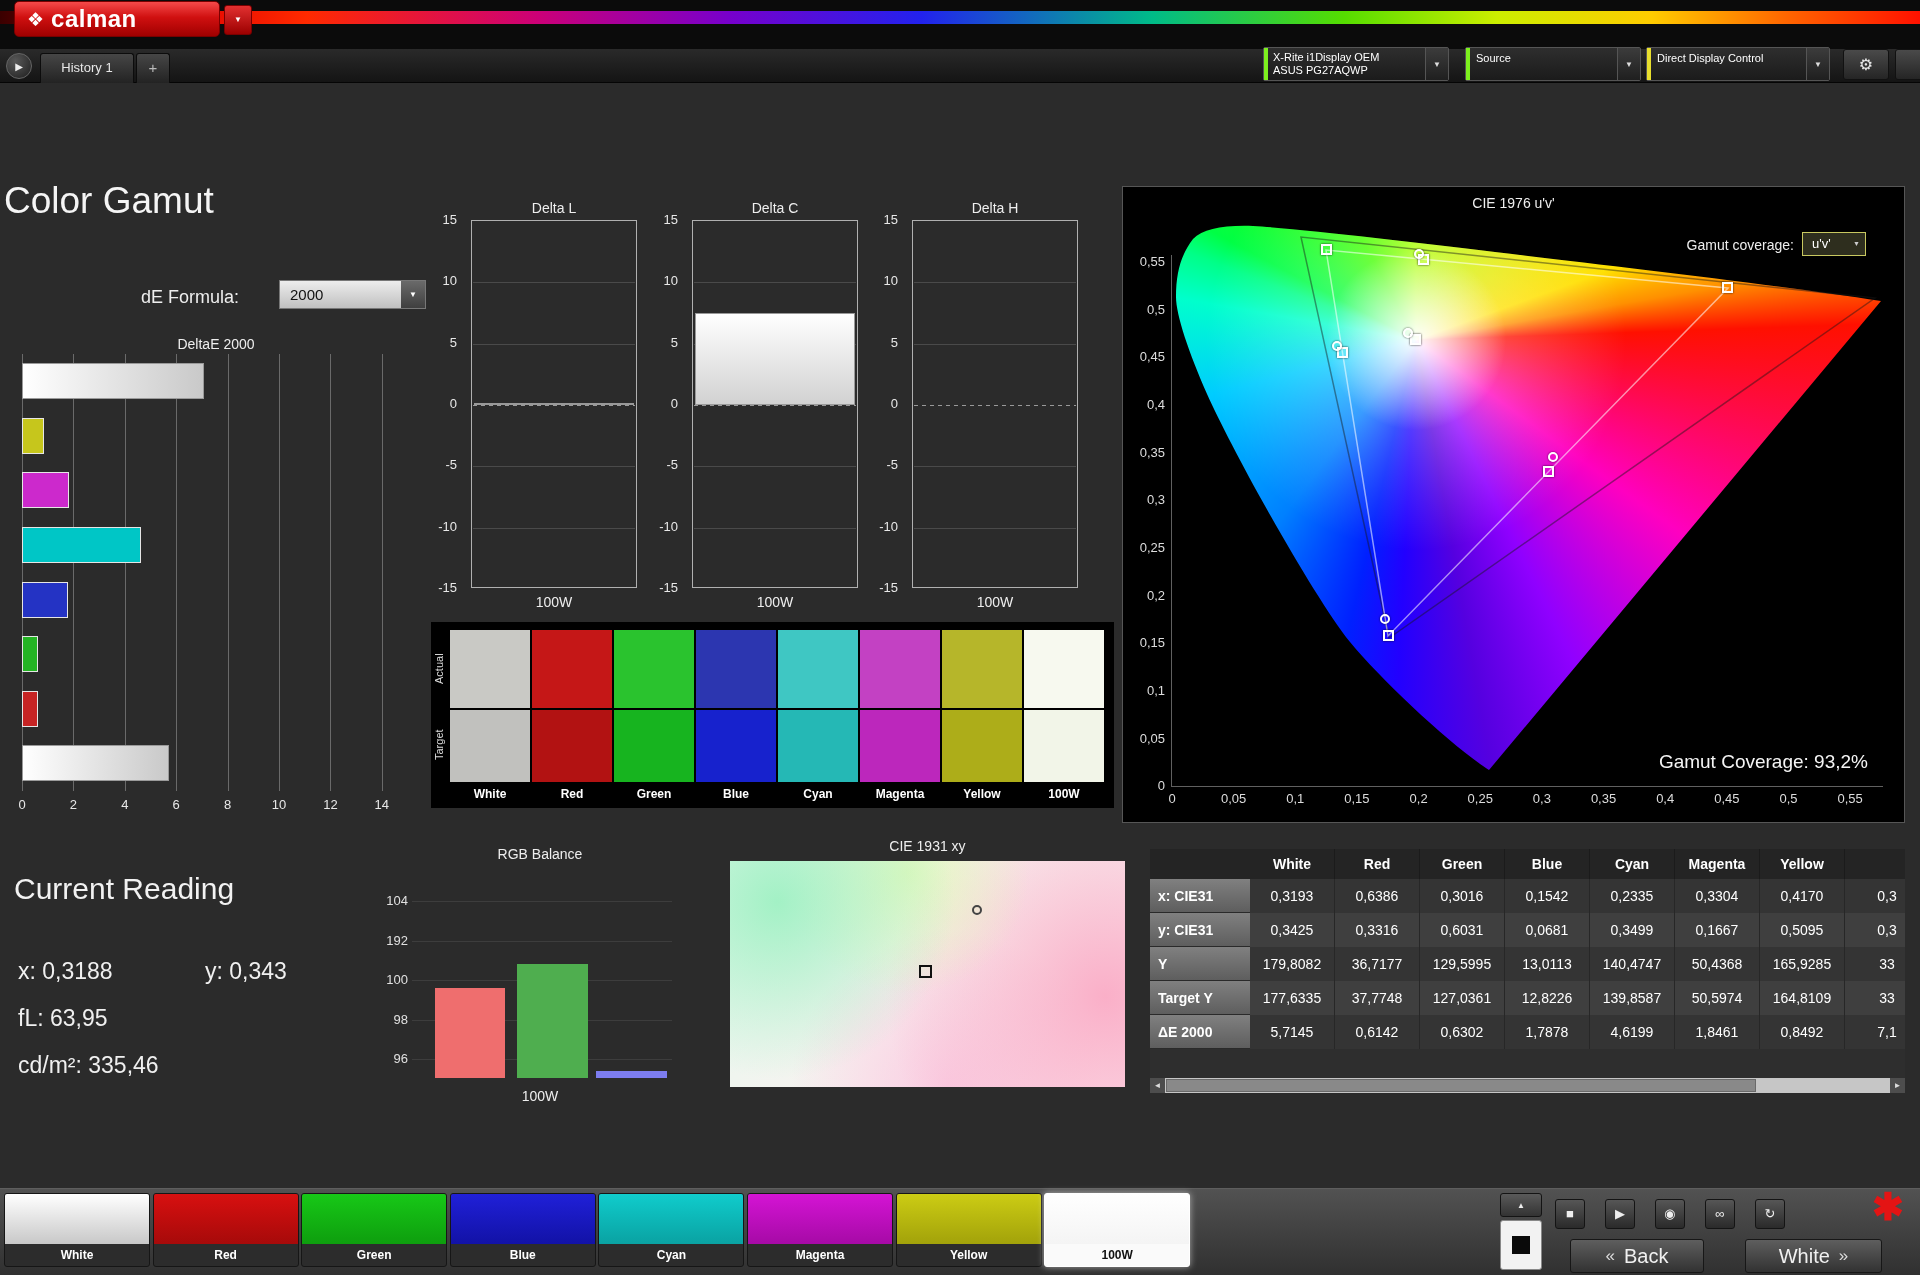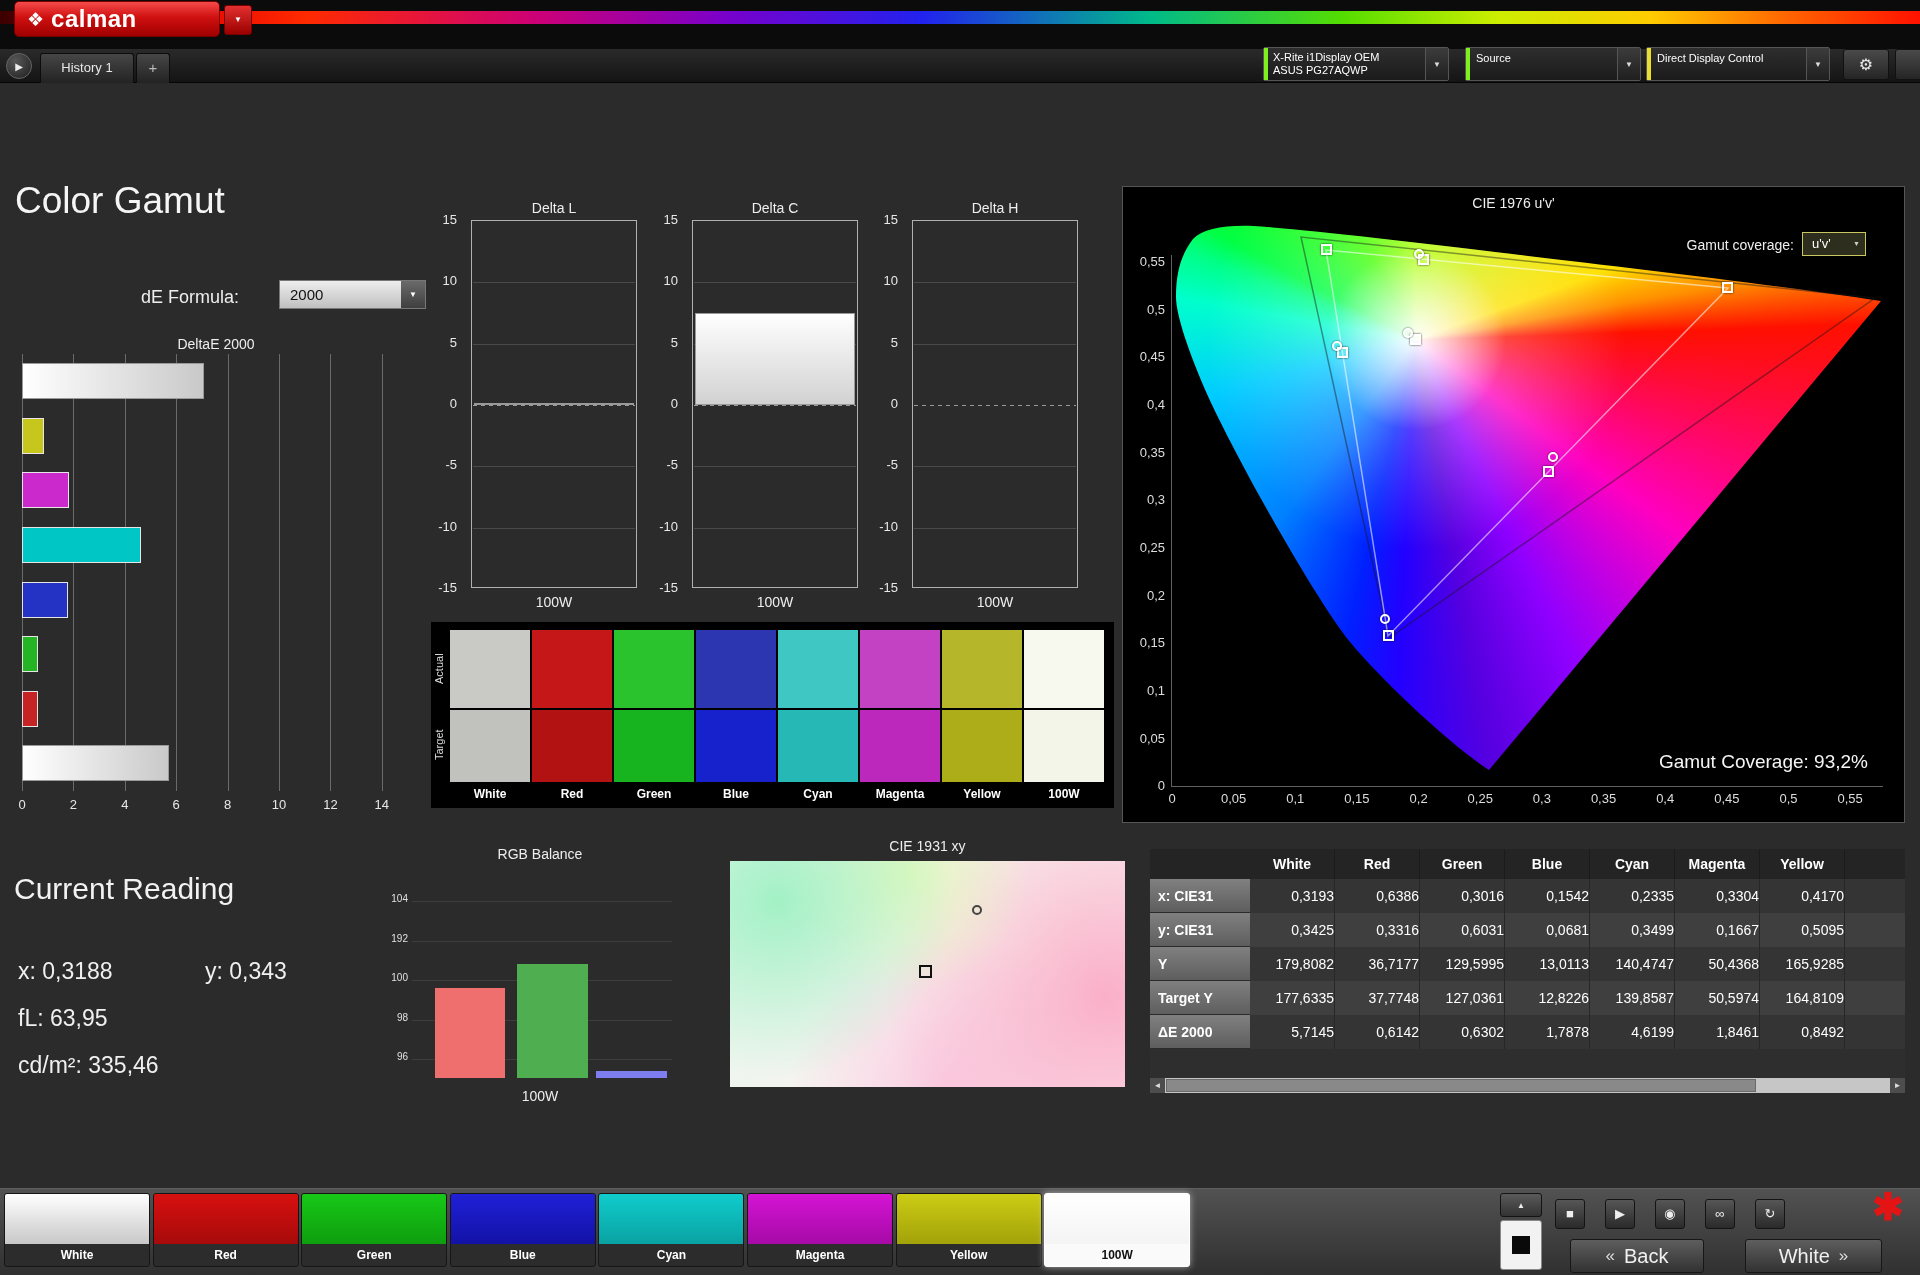--- a/index.html
+++ b/index.html
@@ -38,21 +38,21 @@
     color:#ddd;font-size:8px;display:flex;align-items:center;justify-content:center;}
   #dd-meter{left:1263px;width:186px;}
   #dd-source{left:1465px;width:176px;}
   #dd-display{left:1646px;width:184px;}
   #settings-btn{position:absolute;left:1843px;top:49px;width:46px;height:31px;
     background:linear-gradient(#4a4a4a,#252525);border:1px solid #111;border-radius:3px;
     color:#e8e8e8;font-size:16px;text-align:center;line-height:29px;box-sizing:border-box;}
   #partial-btn{position:absolute;left:1895px;top:49px;width:28px;height:31px;
     background:linear-gradient(#4a4a4a,#252525);border:1px solid #111;border-radius:3px;box-sizing:border-box;}
   
-  #page-title{position:absolute;left:15px;top:180px;font-size:37px;font-weight:300;color:#f5f5f5;}
+  #page-title{position:absolute;left:4px;top:180px;font-size:37px;font-weight:300;color:#f5f5f5;}
   #de-label{position:absolute;left:141px;top:287px;font-size:18px;color:#eee;}
   #de-dd{position:absolute;left:279px;top:280px;width:147px;height:29px;
     background:linear-gradient(#ededed,#c0c0c0);border:1px solid #777;box-sizing:border-box;
     color:#111;font-size:15px;line-height:27px;padding-left:10px;}
   #de-dd .dd-caret2{position:absolute;right:0;top:0;width:24px;height:27px;
     background:linear-gradient(#6a6a6a,#3f3f3f);color:#fff;font-size:8px;text-align:center;line-height:27px;}
   
   #deltae-chart{position:absolute;left:22px;top:336px;width:400px;height:482px;}
   #deltae-title{position:absolute;left:0;top:0;width:388px;text-align:center;font-size:14px;color:#eee;}
   #deltae-plot{position:absolute;left:0;top:18px;width:388px;height:437px;}
@@ -107,21 +107,21 @@
   .m-circle{position:absolute;width:10px;height:10px;border:2px solid #fff;border-radius:50%;box-sizing:border-box;box-shadow:0 0 2px rgba(0,0,0,.8);}
   #coverage-text{position:absolute;right:36px;top:564px;font-size:19px;color:#f5f5f5;}
   
   #cr-title{position:absolute;left:14px;top:872px;font-size:30px;font-weight:300;color:#f2f2f2;}
   .cr-val{position:absolute;font-size:23px;color:#f0f0f0;}
   #cr-x{left:18px;top:958px;} #cr-y{left:205px;top:958px;}
   #cr-fl{left:18px;top:1005px;} #cr-cd{left:18px;top:1052px;}
   
   #rgb-chart{position:absolute;left:376px;top:843px;width:314px;height:265px;}
   #rgb-title{position:absolute;left:36px;top:3px;width:256px;text-align:center;font-size:14px;color:#eee;}
-  .rgb-ytick{position:absolute;left:0;width:32px;text-align:right;font-size:10px;color:#e0e0e0;}
+  .rgb-ytick{position:absolute;left:0;width:32px;text-align:right;font-size:13px;color:#e0e0e0;}
   .rgb-grid{position:absolute;left:36px;width:260px;height:1px;background:#3d3d3d;}
   .rgb-bar{position:absolute;}
   #rgb-xlabel{position:absolute;left:36px;top:245px;width:256px;text-align:center;font-size:14px;color:#eee;}
   
   #cie31-title{position:absolute;left:730px;top:838px;width:395px;text-align:center;font-size:14px;color:#eee;}
   #cie31{position:absolute;left:730px;top:861px;width:395px;height:226px;
     background:
       radial-gradient(circle at 12% 18%, rgba(150,240,190,0.85), rgba(150,240,190,0) 45%),
       radial-gradient(circle at 45% 5%, rgba(220,250,170,0.7), rgba(220,250,170,0) 40%),
       radial-gradient(circle at 95% 60%, rgba(250,160,190,0.8), rgba(250,160,190,0) 55%),
@@ -131,21 +131,21 @@
   .m31-square{position:absolute;width:13px;height:13px;border:2px solid #111;box-sizing:border-box;}
   
   #data-table{position:absolute;left:1150px;top:849px;width:755px;height:244px;overflow:hidden;background:#2e2e2e;}
   #tbl-head{display:flex;height:30px;background:#242424;}
   .tbl-corner{width:100px;flex:none;}
   .tbl-h{width:85px;flex:none;line-height:30px;text-align:center;font-weight:bold;font-size:14px;color:#fff;border-right:1px solid #1b1b1b;box-sizing:border-box;}
   .tbl-row{display:flex;height:34px;background:#343434;}
   .tbl-row.alt{background:#3f3f3f;}
   .tbl-label{width:100px;flex:none;background:linear-gradient(#808080,#5e5e5e);font-weight:bold;font-size:14px;
     color:#fff;line-height:34px;padding-left:8px;box-sizing:border-box;border-bottom:1px solid #2a2a2a;}
-  .tbl-cell{width:85px;flex:none;line-height:34px;text-align:right;font-size:14px;color:#fff;
+  .tbl-cell{width:85px;flex:none;line-height:34px;text-align:center;font-size:14px;color:#fff;
     border-right:1px solid #272727;box-sizing:border-box;}
   #tbl-scroll{position:absolute;left:1150px;top:1078px;width:755px;height:15px;background:#c6c6c6;}
   .sb-btn{position:absolute;top:0;width:15px;height:15px;background:#4d4d4d;color:#ddd;font-size:8px;
     line-height:15px;text-align:center;}
   #sb-left{left:0;} #sb-right{right:0;}
   #sb-thumb{position:absolute;left:16px;top:1px;width:590px;height:13px;background:#898989;border:1px solid #6a6a6a;box-sizing:border-box;}
   
   #bottombar{position:absolute;left:0;top:1188px;width:1920px;height:87px;
     background:linear-gradient(#525252,#303030);border-top:1px solid #5e5e5e;box-sizing:border-box;}
   .patch{position:absolute;top:4px;width:146px;height:74px;background:#2c2c2c;border:1px solid #161616;

